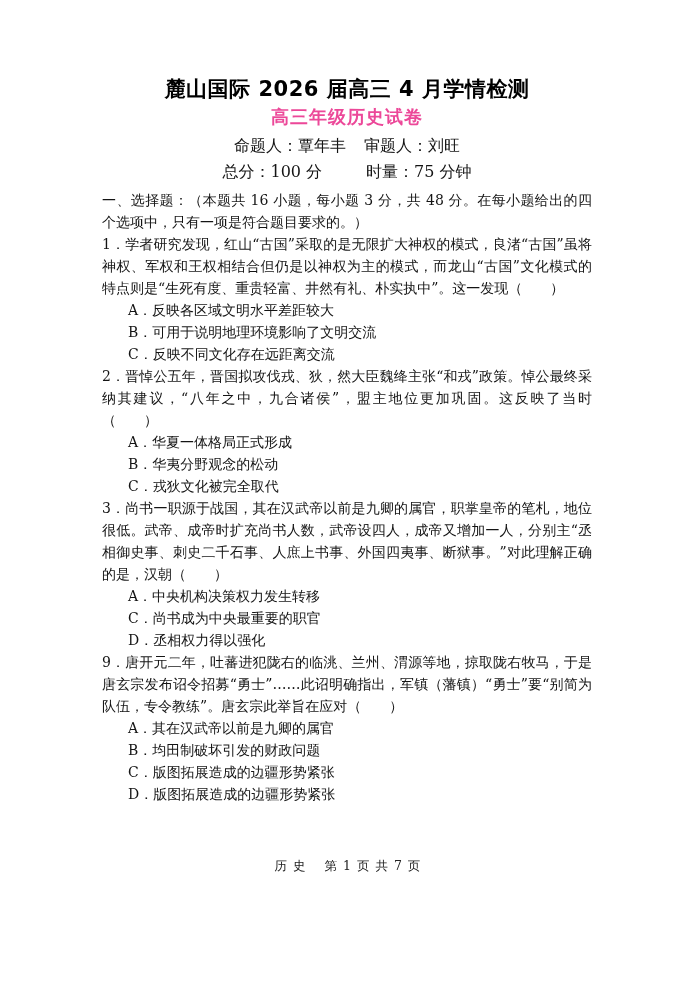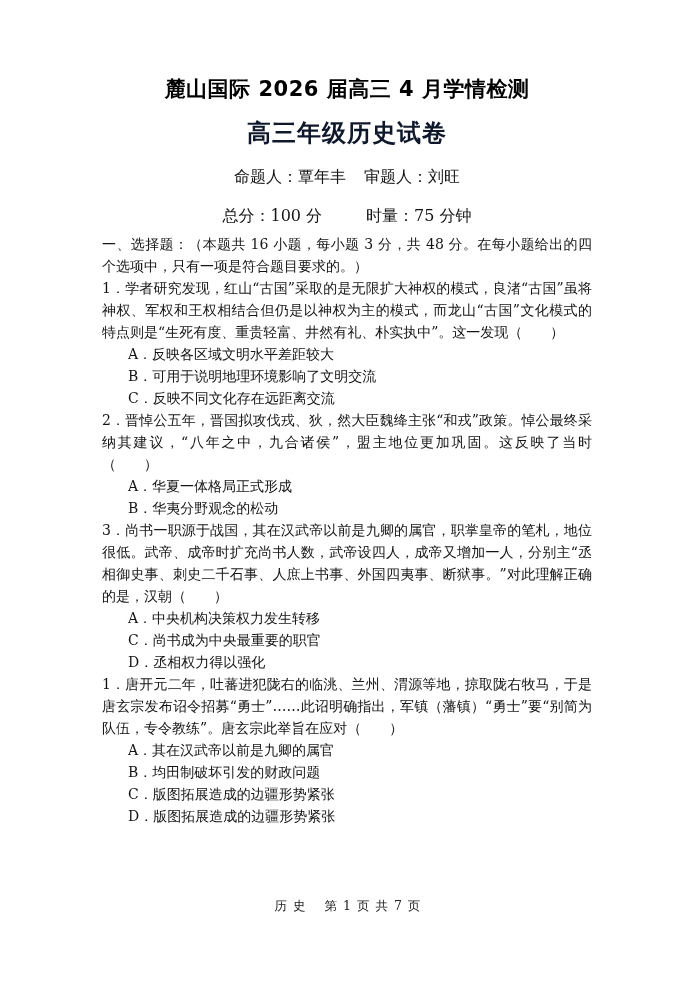--- a/index.html
+++ b/index.html
@@ -24,32 +24,32 @@
   .title-main {
     margin: 0;
     font-family: "DejaVu Sans", "Liberation Sans", sans-serif;
     font-weight: 700;
     font-size: 21px;
     line-height: 26px;
     letter-spacing: 0.5px;
     color: #000000;
   }
   .title-sub {
-    margin: 16px;
+    margin: 0;
     font-family: "DejaVu Sans", "Liberation Sans", sans-serif;
     font-weight: 700;
-    font-size: 24px;
+    font-size: 18px;
     line-height: 30px;
     letter-spacing: 1px;
-    color: #0f172a;
+    color: #ec4899;
   }
   .info-line {
     font-size: 16px;
     line-height: 25px;
-    margin-top: 14px;
+    margin-top: 1px;
   }
   .info-gap-small { display: inline-block; width: 18px; }
   .info-gap-large { display: inline-block; width: 44px; }
   main {
     margin-top: 5px;
     font-size: 14px;
     line-height: 22px;
     text-align: justify;
   }
   main p { margin: 0; }
@@ -58,21 +58,21 @@
     text-align: left;
   }
   .subitem {
     padding-left: 31px;
     text-align: left;
   }
   footer {
     position: absolute;
     left: 0;
     right: 0;
-    top: 898px;
+    top: 858px;
     text-align: center;
     font-size: 12.5px;
     letter-spacing: 1px;
     color: #222222;
   }
   .footer-gap { display: inline-block; width: 18px; }
 </style>
 </head>
 <body>
 
@@ -97,31 +97,32 @@
         <p class="stem">1．学者研究发现，红山“古国”采取的是无限扩大神权的模式，良渚“古国”虽将神权、军权和王权相结合但仍是以神权为主的模式，而龙山“古国”文化模式的特点则是“生死有度、重贵轻富、井然有礼、朴实执中”。这一发现（　　）</p>
         <p class="option">A．反映各区域文明水平差距较大</p>
         <p class="option">B．可用于说明地理环境影响了文明交流</p>
         <p class="option">C．反映不同文化存在远距离交流</p>
       </section>
 
       <section>
         <p class="stem">2．晋悼公五年，晋国拟攻伐戎、狄，然大臣魏绛主张“和戎”政策。悼公最终采纳其建议，“八年之中，九合诸侯”，盟主地位更加巩固。这反映了当时（　　）</p>
         <p class="option">A．华夏一体格局正式形成</p>
         <p class="option">B．华夷分野观念的松动</p>
+        <p class="option">C．戎狄文化被完全取代</p>
       </section>
 
       <section>
         <p class="stem">3．尚书一职源于战国，其在汉武帝以前是九卿的属官，职掌皇帝的笔札，地位很低。武帝、成帝时扩充尚书人数，武帝设四人，成帝又增加一人，分别主“丞相御史事、刺史二千石事、人庶上书事、外国四夷事、断狱事。”对此理解正确的是，汉朝（　　）</p>
         <p class="option">A．中央机构决策权力发生转移</p>
         <p class="option">C．尚书成为中央最重要的职官</p>
         <p class="option">D．丞相权力得以强化</p>
       </section>
 
       <section>
-        <p class="stem">1．唐开元二年，吐蕃进犯陇右的临洮、兰州、渭源等地，掠取陇右牧马，于是唐玄宗发布诏令招募“勇士”……此诏明确指出，军镇（藩镇）“勇士”要“别简为队伍，专令教练”。唐玄宗此举旨在应对（　　）</p>
+        <p class="stem">9．唐开元二年，吐蕃进犯陇右的临洮、兰州、渭源等地，掠取陇右牧马，于是唐玄宗发布诏令招募“勇士”……此诏明确指出，军镇（藩镇）“勇士”要“别简为队伍，专令教练”。唐玄宗此举旨在应对（　　）</p>
         <p class="option">A．其在汉武帝以前是九卿的属官</p>
         <p class="option">B．均田制破坏引发的财政问题</p>
         <p class="option">C．版图拓展造成的边疆形势紧张</p>
         <p class="option">D．版图拓展造成的边疆形势紧张</p>
       </section>
 
     </main>
   </div>
 
   <footer>

